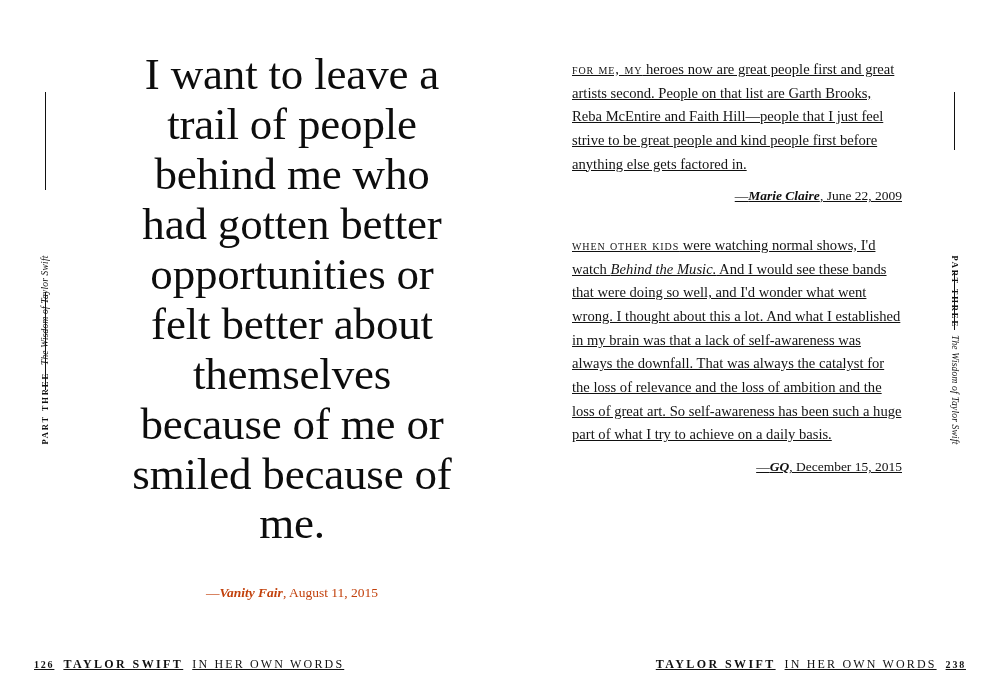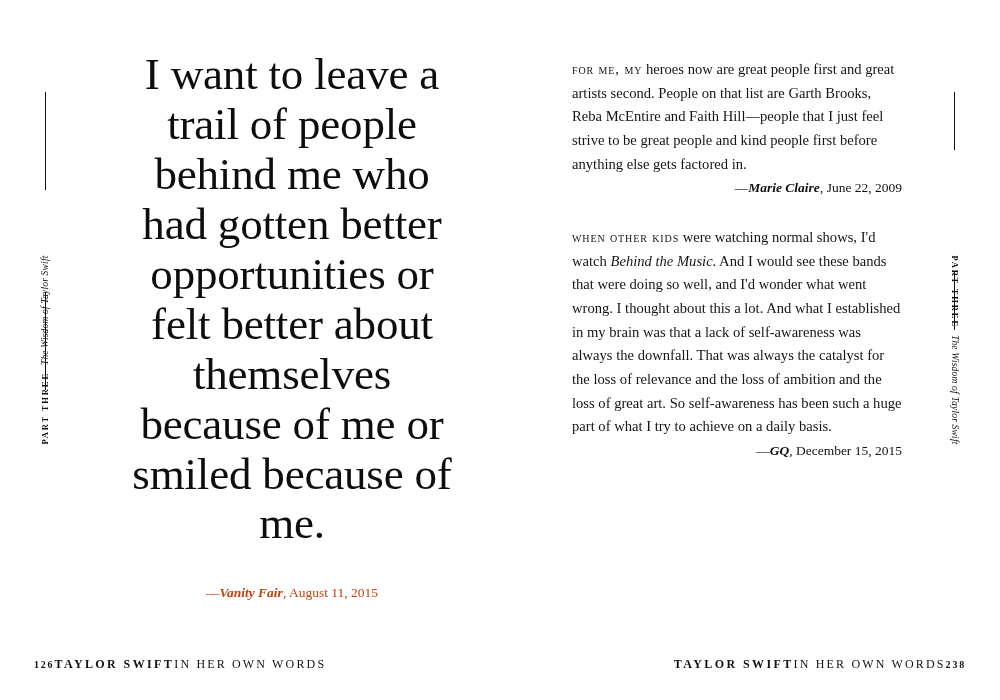--- a/index.html
+++ b/index.html
@@ -116,38 +116,40 @@
     width: 330px;
     top: 58px;
   }
   .para {
     font-size: 14.6px;
     line-height: 1.62;
     text-align: left;
     margin: 0;
     color: #141414;
   }
-  .para + .attrib-right { margin-top: 4px; }
-  .block { margin-bottom: 30px; }
+  .para + .attrib-right { margin-top: 12px; }
+  .block { margin-bottom: 30px; text-decoration: underline; }
   .lead {
     font-variant: small-caps;
     text-transform: lowercase;
     letter-spacing: 0.06em;
   }
   .ital { font-style: italic; }
 
   
   .footer {
     position: absolute;
     bottom: 28px;
     font-size: 9.5px;
     letter-spacing: 0.16em;
     display: flex;
     align-items: baseline;
+    gap: 9px;
     color: #111;
+    text-decoration: underline;
   }
   .footer.left  { left: 34px; }
   .footer.right { right: 34px; }
   .folio {
     font-weight: 700;
     letter-spacing: 0.18em;
     font-size: 10px;
   }
   .run-name {
     font-weight: 700;

